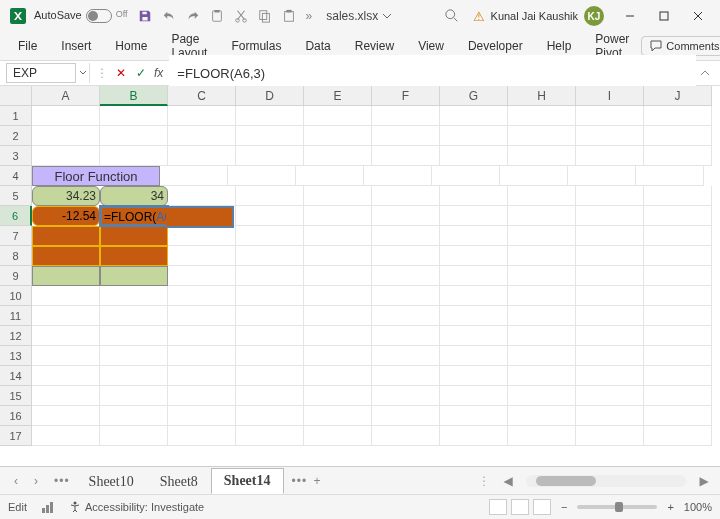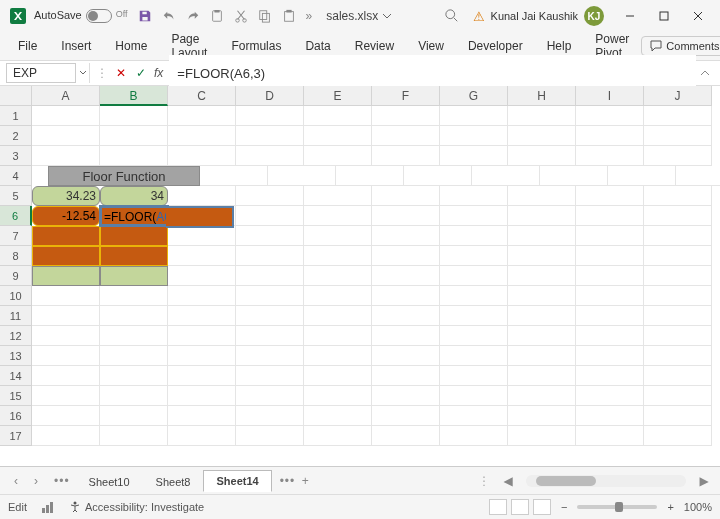--- a/index.html
+++ b/index.html
@@ -37,30 +37,30 @@
   .col-headers { position: absolute; left: 32px; top: 0; height: 20px; display: flex; }
   .col-h { width: 68px; text-align: center; font-size: 12px; color: #555; border-right: 1px solid #d4d4d4; border-bottom: 1px solid #d4d4d4; background: #f0f0f0; line-height: 20px; }
   .col-h.active { background: #d8e6d8; color: #107c41; border-bottom: 2px solid #107c41; }
   .row-headers { position: absolute; left: 0; top: 20px; width: 32px; }
   .row-h { height: 20px; font-size: 11px; color: #555; text-align: center; line-height: 20px; border-right: 1px solid #d4d4d4; border-bottom: 1px solid #d4d4d4; background: #f0f0f0; }
   .row-h.active { background: #d8e6d8; color: #107c41; border-right: 2px solid #107c41; }
   .cells { position: absolute; left: 32px; top: 20px; }
   .row { display: flex; }
   .cell { width: 68px; height: 20px; border-right: 1px solid #e5e5e5; border-bottom: 1px solid #e5e5e5; font-size: 12px; padding: 0 3px; line-height: 19px; position: relative; }
   .cell.num { text-align: right; border-radius: 6px; }
-  .merged-header { width: 152px; background: #a3a3a3; text-align: center; font-size: 13px; border: 1px solid #8a8a8a; margin-left: 16px; }
+  .merged-header { width: 128px; background: #c4b5fd; text-align: center; font-size: 13px; border: 1px solid #8a8a8a; }
   .green-cell { background: #c3d69b; border: 1px solid #8a8a8a; }
   .orange-cell { background: #c55a11; border: 1px solid #eab308; color: #000; }
   .editing-cell { background: #c55a11; border: 2px solid #5b7fa6; outline: 1px solid #5b7fa6; outline-offset: 0; color: #000; font-size: 12px; padding: 0 2px; overflow: visible; white-space: nowrap; z-index: 5; }
   .editing-overflow { position: absolute; left: 100%; top: -2px; height: 22px; width: 68px; background: #c55a11; border: 2px solid #5b7fa6; border-left: none; line-height: 19px; }
   .editing-ref { color: #2e67b1; }
   .sheet-tabs { height: 28px; display: flex; align-items: center; border-top: 1px solid #ccc; background: #f5f5f5; padding: 0 6px; }
   .nav-arrow { width: 16px; height: 16px; color: #888; display: flex; align-items: center; justify-content: center; margin: 0 2px; }
   .tabs { display: flex; align-items: flex-end; margin-left: 6px; }
-  .tab { padding: 4px 12px; font-size: 11px; color: #444; border: 1px solid transparent; border-bottom: none; }
+  .tab { padding: 4px 12px; font-size: 14px; color: #444; border: 1px solid transparent; border-bottom: none; font-family: Liberation Serif, serif; }
   .tab.active { background: #fff; border: 1px solid #bbb; border-bottom: 1px solid #fff; font-weight: 600; }
   .tabs-more { margin-left: 8px; color: #888; letter-spacing: 1px; }
   .scroll-area { margin-left: auto; display: flex; align-items: center; gap: 8px; }
   .scrollbar-h { width: 160px; height: 12px; background: #eee; border-radius: 6px; position: relative; }
   .scrollbar-thumb { position: absolute; left: 10px; top: 1px; width: 60px; height: 10px; background: #bbb; border-radius: 5px; }
   .statusbar { height: 24px; display: flex; align-items: center; padding: 0 8px; background: #f5f5f5; font-size: 11px; color: #555; gap: 14px; border-top: 1px solid #ddd; }
   .sb-right { margin-left: auto; display: flex; align-items: center; gap: 10px; }
   .view-btns { display: flex; gap: 4px; }
   .view-btn { width: 18px; height: 16px; border: 1px solid #ccc; background: #fff; }
   .zoom-slider { width: 80px; height: 4px; background: #ccc; position: relative; border-radius: 2px; }

